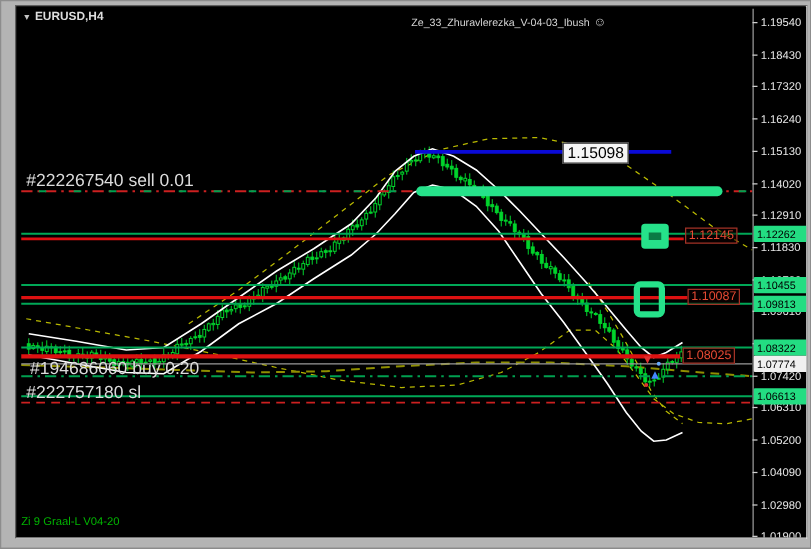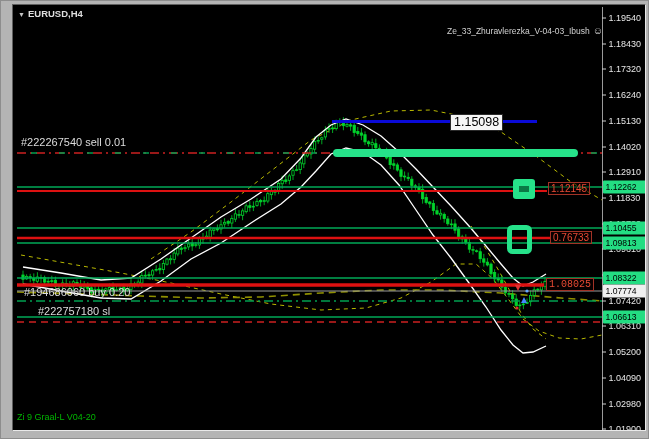--- a/index.html
+++ b/index.html
@@ -3,26 +3,26 @@
 <meta charset="utf-8">
 <style>
   html,body{margin:0;padding:0}
   body{width:649px;height:439px;background:#b4b4b4;font-family:"Liberation Sans",sans-serif;overflow:hidden;position:relative}
   .frame{position:absolute;inset:0;box-shadow:inset 0 0 0 1px #8d8d8d}
   .chart-window{position:absolute;left:12px;top:4px;width:634px;height:427px;background:#000;border-top:1px solid #5f5f5f;border-left:1px solid #5f5f5f;border-right:1px solid #e9e9e9;border-bottom:1px solid #e9e9e9;box-sizing:border-box}
   #chart-svg{position:absolute;left:0;top:0;width:632px;height:425px}
   .overlay-label{position:absolute;white-space:nowrap;z-index:5}
   .title{left:5px;top:3px;font-size:9.5px;font-weight:bold;color:#dedede}
   .title .tri{font-size:7px;margin-right:3px;color:#c4c4c4;font-weight:normal}
-  .ea{left:316px;top:20px;width:274px;text-align:right;font-size:8.5px;color:#d2d2d2}
+  .ea{left:316px;top:8px;width:274px;text-align:left;font-size:8.5px;color:#d2d2d2}
   .ea .smiley{font-size:10px;margin-left:3px;color:#d2d2d2}
-  .order-label{font-size:11px;color:#dcdcdc}
+  .order-label{font-size:14px;color:#dcdcdc}
   .order-sell{left:8px;top:131px}
   .order-buy{left:11px;top:281px}
-  .order-sl{left:25px;top:300px}
+  .order-sl{left:8px;top:300px}
   .footer{left:4px;top:407px;font-size:9px;color:#00b400}
   .tag{position:absolute;white-space:nowrap;z-index:6}
   .tag-white{background:#f6f6f6;color:#000;border:1px solid #2a2a2a;font-size:12.5px;padding:0 3px;line-height:15px}
   .tag-red{background:rgba(12,0,0,.55);color:#e84a33;border:1px solid #a23226;font-size:10px;padding:0 2px;line-height:11px}
 </style>
 </head>
 <body>
 
 <div class="frame">
   <div class="chart-window">
@@ -417,17 +417,17 @@
 
     <div class="overlay-label order-label order-sell">#222267540 sell 0.01</div>
     <div class="overlay-label order-label order-buy">#194686060 buy 0.20</div>
     <div class="overlay-label order-label order-sl">#222757180 sl</div>
 
     <div class="overlay-label footer">Zi 9 Graal-L V04-20</div>
 
     <div id="tags">
         <div class="tag tag-white" style="left: 437px; top: 108.5px;">1.15098</div>
         <div class="tag tag-red" style="left: 535px; top: 177px;">1.12145</div>
-        <div class="tag tag-red" style="left: 537px; top: 226px;">0.76733</div>
-        <div class="tag tag-red" style="left: 533px; top: 273px; font-family: Liberation Mono, monospace;">1.08025</div>
+        <div class="tag tag-red" style="left: 537px; top: 226px;">1.10087</div>
+        <div class="tag tag-red" style="left: 533px; top: 273px;">1.08025</div>
       </div>
   </div>
 </div>
 
 </body></html>

